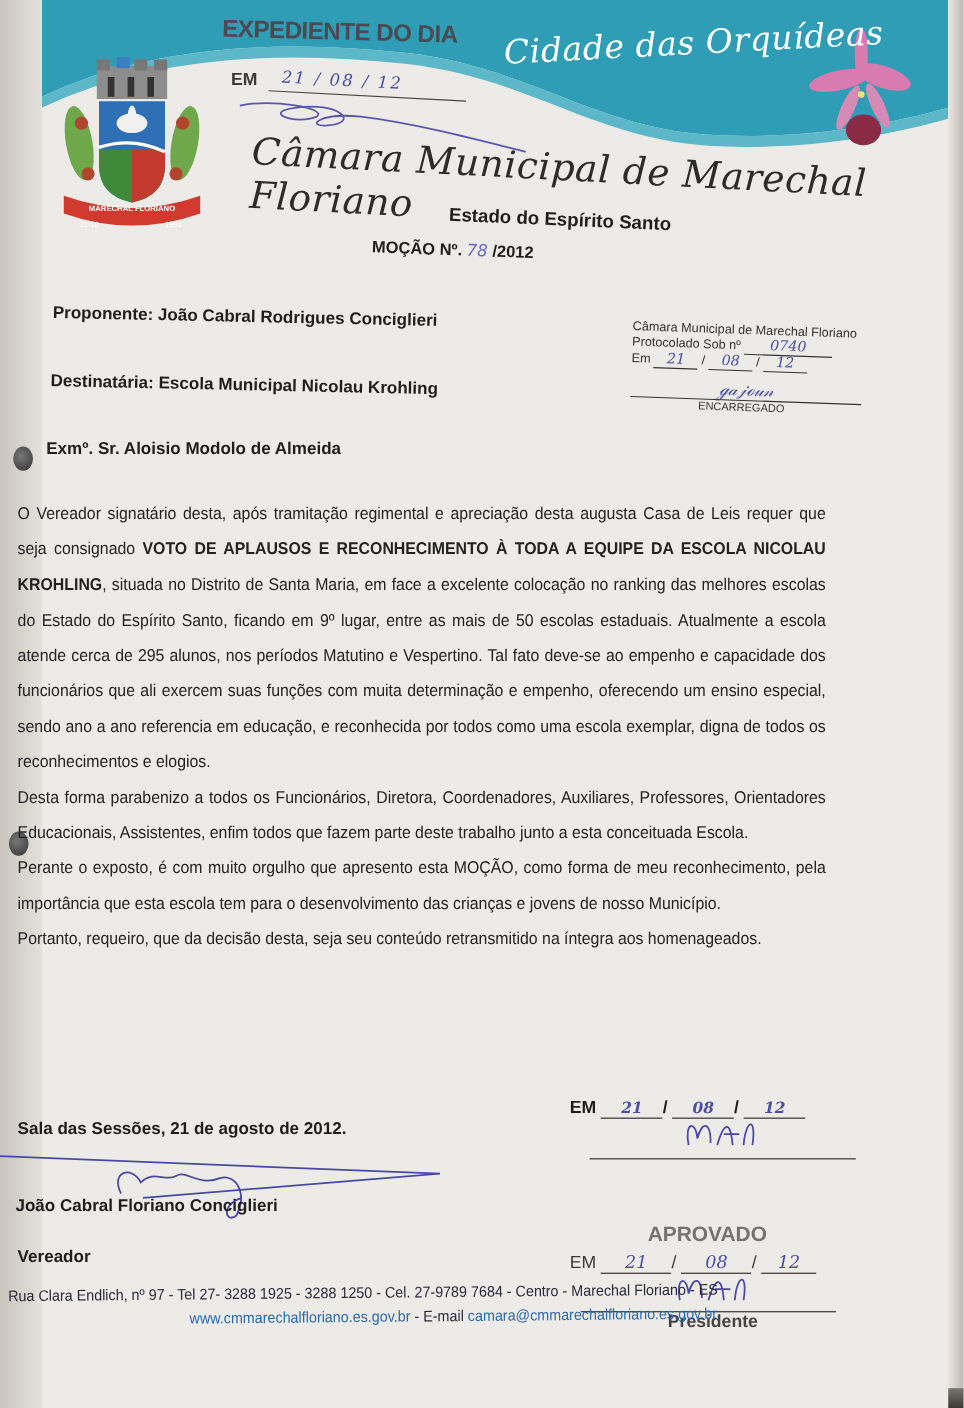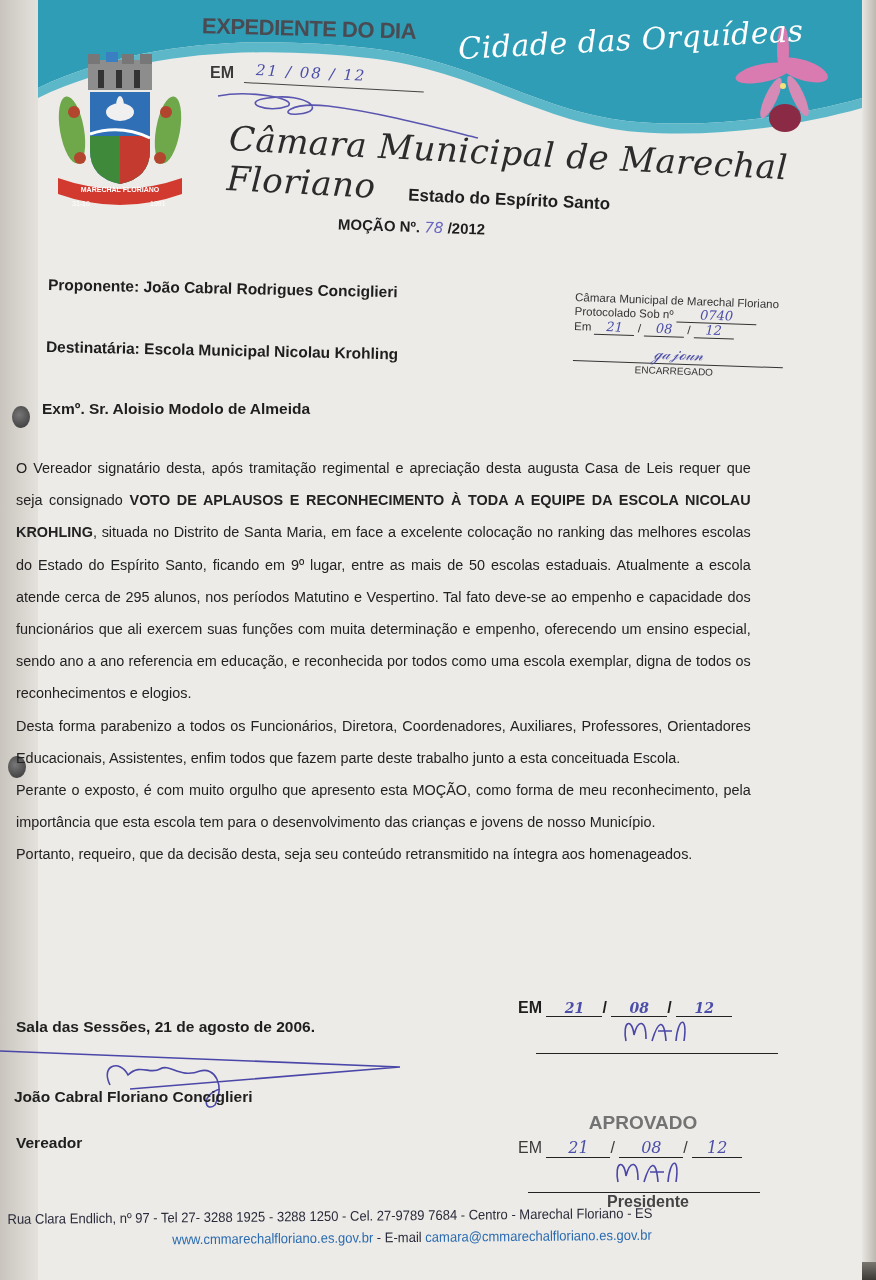--- a/index.html
+++ b/index.html
@@ -64,21 +64,21 @@
 
   .ordem { position:absolute; left:480px; top:995px; width:260px; }
   .ordem .ttl { font-weight:bold; font-size:19px; text-align:center; margin-left:-10px; }
   .ordem .em { font-weight:bold; font-size:16px; margin-top:4px; }
   .ordem .em .hand { font-size:14px; }
   .ordem .line { border-bottom:1.5px solid #222; }
   .aprovado { position:absolute; left:480px; top:1112px; width:260px; }
   .aprovado .ttl { font-weight:bold; font-size:19px; text-align:center; color:#737373; margin-left:-10px; }
   .presidente { font-weight:bold; font-size:16px; text-align:center; color:#444; }
 
-  .footer { position:absolute; left:-38px; top:1211px; width:824px; }
+  .footer { position:absolute; left:-38px; top:1170px; width:824px; }
   .footer .addr { font-size:14px; color:#2a2a3a; transform:scaleX(0.93) rotate(-0.5deg); transform-origin:left; white-space:nowrap; padding-left:8px; }
   .footer .web { font-size:14px; text-align:center; margin-top:2px; transform:scaleX(0.93) rotate(-0.5deg); white-space:nowrap; }
   .footer .link { color:#2a6bb0; }
   .footer .sep { color:#2a2a3a; }
   .bottom-shadow { position:absolute; left:600px; top:1262px; width:276px; height:18px; background:linear-gradient(180deg,#7a7670,#3c3834); }
 </style>
 </head>
 <body>
 
 <div class="left-edge"></div>
@@ -182,21 +182,21 @@
 
   <div class="addressee" style="top:400px">Exmº. Sr. Aloisio Modolo de Almeida</div>
 
   <div class="body-text">
     <p><span>O Vereador signatário desta, após tramitação regimental e apreciação desta augusta Casa de Leis requer que seja consignado </span><b>VOTO DE APLAUSOS E RECONHECIMENTO  À TODA A EQUIPE DA ESCOLA NICOLAU KROHLING</b><span>, situada no Distrito de Santa Maria, em face a excelente colocação no ranking das melhores escolas do Estado do Espírito Santo, ficando em 9º lugar, entre as mais de 50 escolas estaduais. Atualmente a escola atende cerca de 295 alunos, nos períodos Matutino e Vespertino. Tal fato deve-se ao empenho e capacidade dos funcionários que ali exercem suas funções com muita determinação e empenho, oferecendo um ensino especial, sendo ano a ano referencia em educação, e reconhecida por todos como uma escola exemplar, digna de todos os reconhecimentos e elogios.</span></p>
     <p>Desta forma parabenizo a todos os Funcionários, Diretora, Coordenadores, Auxiliares, Professores, Orientadores Educacionais, Assistentes, enfim todos que fazem parte deste trabalho junto a esta conceituada Escola.</p>
     <p>Perante o exposto, é com muito orgulho que apresento esta MOÇÃO, como forma de meu reconhecimento, pela importância que esta escola tem para o desenvolvimento das crianças e jovens de nosso Município.</p>
     <p>Portanto, requeiro, que da decisão desta, seja seu conteúdo retransmitido na íntegra aos homenageados.</p>
   </div>
 
-  <div class="closing" style="top:1018px">Sala das Sessões, 21 de  agosto de 2006.</div>
+  <div class="closing" style="top:1018px">Sala das Sessões, 21 de  agosto de 2012.</div>
   <svg class="signature-line" width="460" height="70">
     <path d="M0,6 L400,22 L130,44" stroke="#4a47a8" stroke-width="1.6" fill="none"></path>
     <path d="M110,40 C100,20 120,14 128,30 C140,18 150,30 160,24 C170,18 180,34 200,26 C215,22 225,40 215,60 C205,68 200,50 220,44" stroke="#4a47a8" stroke-width="1.6" fill="none"></path>
   </svg>
   <div class="closing" style="top:1088px;left:-24px">João Cabral Floriano Conciglieri</div>
   <div class="closing" style="top:1134px;left:-22px">Vereador</div>
 
   <div class="ordem">
     <div class="em">
       <span>EM</span>

